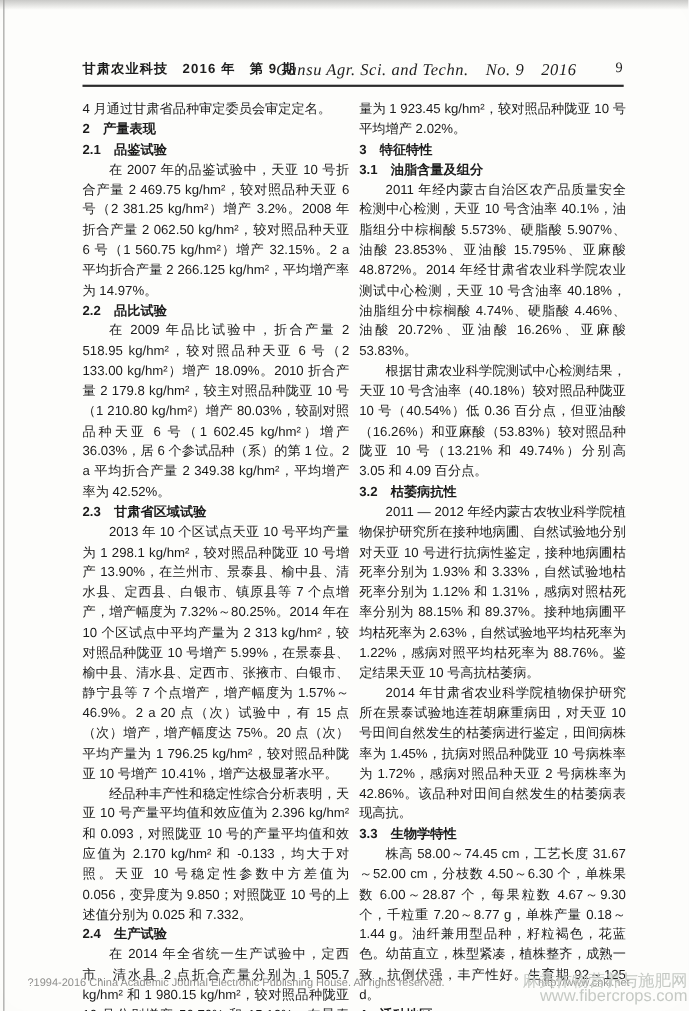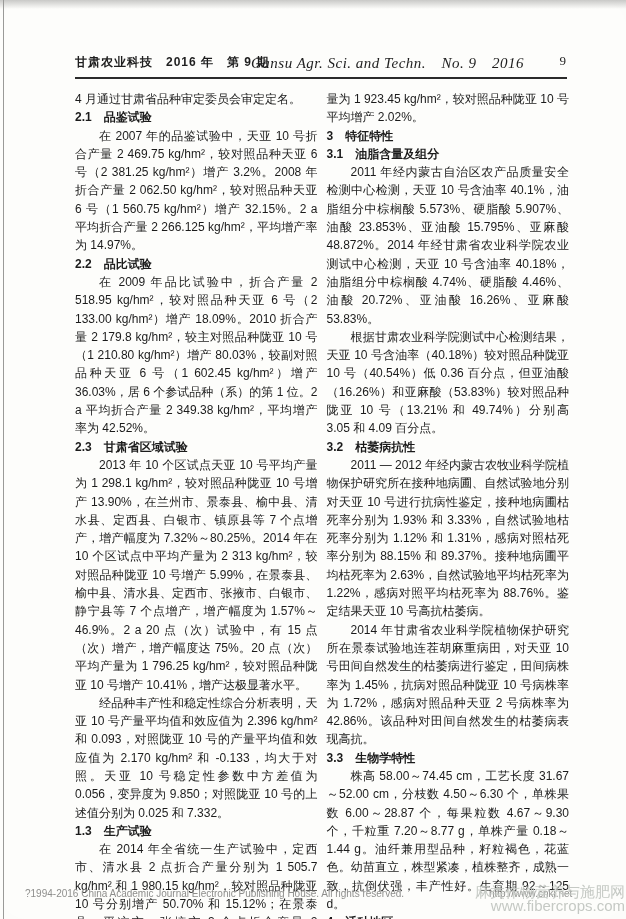--- a/index.html
+++ b/index.html
@@ -41,28 +41,29 @@
   <div class="header">
     <span class="journal-cn">甘肃农业科技　2016 年　第 9 期</span>
     <span class="journal-en">Gansu Agr. Sci. and Techn.　No. 9　2016</span>
     <span class="page-num">9</span>
   </div>
   <div class="rule"></div>
 
   <div class="columns">
     <div class="col">
       <p class="cont">4 月通过甘肃省品种审定委员会审定定名。</p>
+      <p class="h1">2　产量表现</p>
       <p class="h2">2.1　品鉴试验</p>
       <p>在 2007 年的品鉴试验中，天亚 10 号折合产量 2 469.75 kg/hm²，较对照品种天亚 6 号（2 381.25 kg/hm²）增产 3.2%。2008 年折合产量 2 062.50 kg/hm²，较对照品种天亚 6 号（1 560.75 kg/hm²）增产 32.15%。2 a 平均折合产量 2 266.125 kg/hm²，平均增产率为 14.97%。</p>
       <p class="h2">2.2　品比试验</p>
       <p>在 2009 年品比试验中，折合产量 2 518.95 kg/hm²，较对照品种天亚 6 号（2 133.00 kg/hm²）增产 18.09%。2010 折合产量 2 179.8 kg/hm²，较主对照品种陇亚 10 号（1 210.80 kg/hm²）增产 80.03%，较副对照品种天亚 6 号（1 602.45 kg/hm²）增产 36.03%，居 6 个参试品种（系）的第 1 位。2 a 平均折合产量 2 349.38 kg/hm²，平均增产率为 42.52%。</p>
       <p class="h2">2.3　甘肃省区域试验</p>
       <p>2013 年 10 个区试点天亚 10 号平均产量为 1 298.1 kg/hm²，较对照品种陇亚 10 号增产 13.90%，在兰州市、景泰县、榆中县、清水县、定西县、白银市、镇原县等 7 个点增产，增产幅度为 7.32%～80.25%。2014 年在 10 个区试点中平均产量为 2 313 kg/hm²，较对照品种陇亚 10 号增产 5.99%，在景泰县、榆中县、清水县、定西市、张掖市、白银市、静宁县等 7 个点增产，增产幅度为 1.57%～46.9%。2 a 20 点（次）试验中，有 15 点（次）增产，增产幅度达 75%。20 点（次）平均产量为 1 796.25 kg/hm²，较对照品种陇亚 10 号增产 10.41%，增产达极显著水平。</p>
       <p>经品种丰产性和稳定性综合分析表明，天亚 10 号产量平均值和效应值为 2.396 kg/hm² 和 0.093，对照陇亚 10 号的产量平均值和效应值为 2.170 kg/hm² 和 -0.133，均大于对照。天亚 10 号稳定性参数中方差值为 0.056，变异度为 9.850；对照陇亚 10 号的上述值分别为 0.025 和 7.332。</p>
-      <p class="h2">1.3　生产试验</p>
+      <p class="h2">2.4　生产试验</p>
       <p>在 2014 年全省统一生产试验中，定西市、清水县 2 点折合产量分别为 1 505.7 kg/hm² 和 1 980.15 kg/hm²，较对照品种陇亚 10 号分别增产 50.70% 和 15.12%；在景泰县、平凉市、张掖市 3 个点折合产量 2 141.25、1 555.5、2 434.5 kg/hm²，较对照品种分别减产 6.26%、10.14%、9.57%。5 个点平均产</p>
     </div>
     <div class="col">
       <p class="cont">量为 1 923.45 kg/hm²，较对照品种陇亚 10 号平均增产 2.02%。</p>
       <p class="h1">3　特征特性</p>
       <p class="h2">3.1　油脂含量及组分</p>
       <p>2011 年经内蒙古自治区农产品质量安全检测中心检测，天亚 10 号含油率 40.1%，油脂组分中棕榈酸 5.573%、硬脂酸 5.907%、油酸 23.853%、亚油酸 15.795%、亚麻酸 48.872%。2014 年经甘肃省农业科学院农业测试中心检测，天亚 10 号含油率 40.18%，油脂组分中棕榈酸 4.74%、硬脂酸 4.46%、油酸 20.72%、亚油酸 16.26%、亚麻酸 53.83%。</p>
       <p>根据甘肃农业科学院测试中心检测结果，天亚 10 号含油率（40.18%）较对照品种陇亚 10 号（40.54%）低 0.36 百分点，但亚油酸（16.26%）和亚麻酸（53.83%）较对照品种陇亚 10 号（13.21% 和 49.74%）分别高 3.05 和 4.09 百分点。</p>
       <p class="h2">3.2　枯萎病抗性</p>
       <p>2011 — 2012 年经内蒙古农牧业科学院植物保护研究所在接种地病圃、自然试验地分别对天亚 10 号进行抗病性鉴定，接种地病圃枯死率分别为 1.93% 和 3.33%，自然试验地枯死率分别为 1.12% 和 1.31%，感病对照枯死率分别为 88.15% 和 89.37%。接种地病圃平均枯死率为 2.63%，自然试验地平均枯死率为 1.22%，感病对照平均枯死率为 88.76%。鉴定结果天亚 10 号高抗枯萎病。</p>

